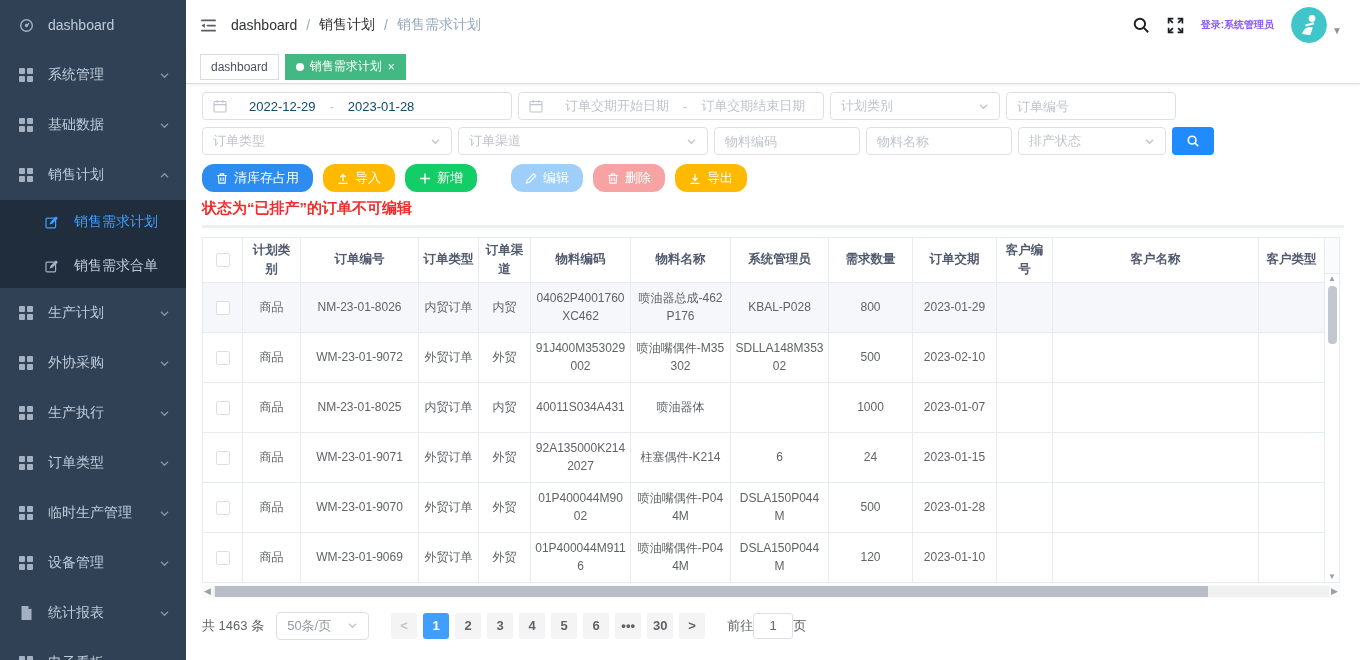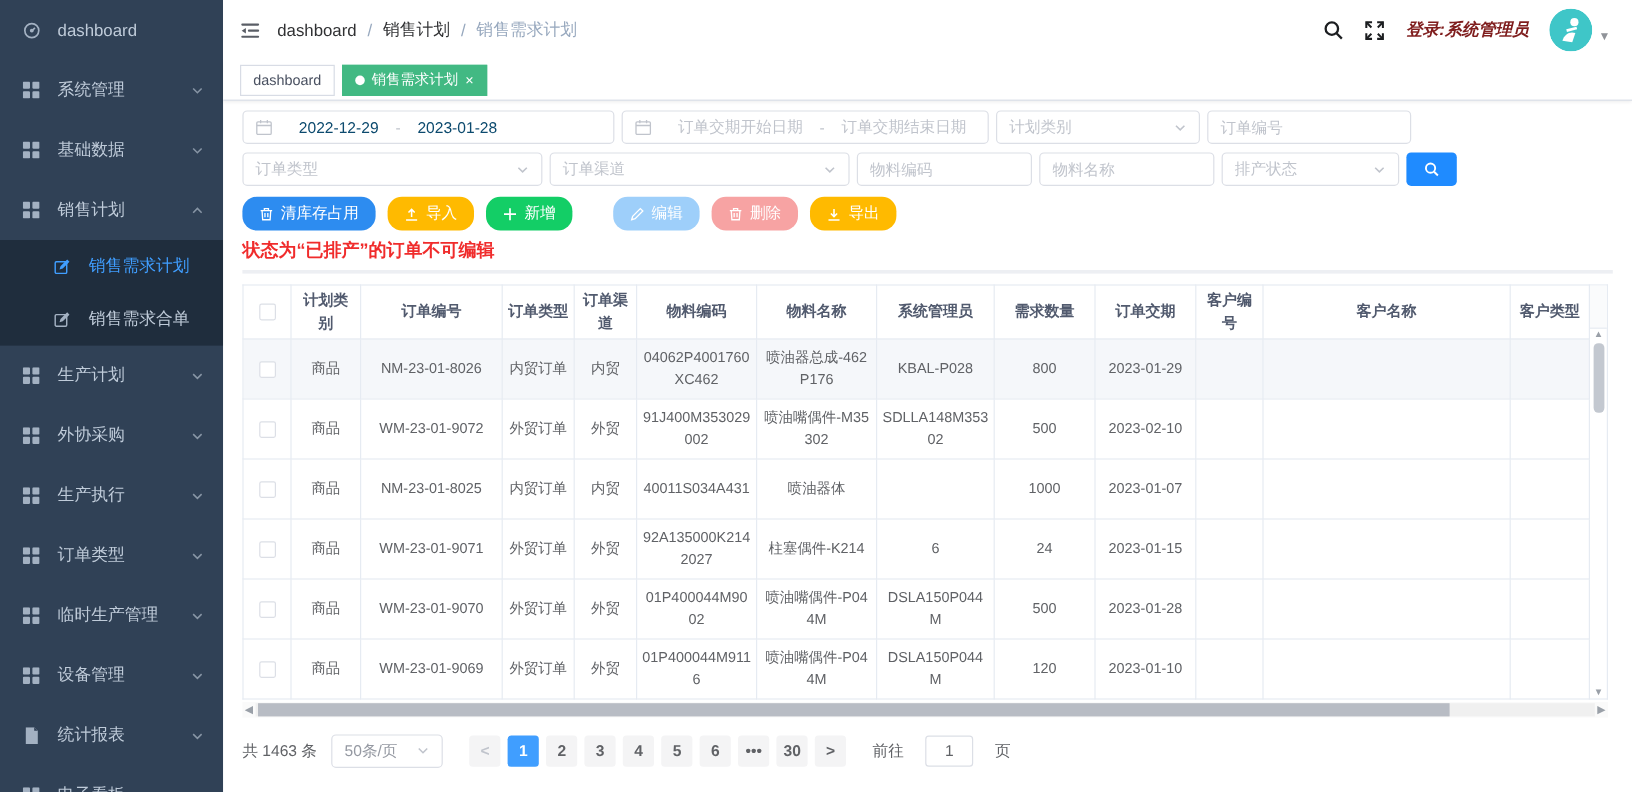--- a/index.html
+++ b/index.html
@@ -20,21 +20,21 @@
 
   
   .main { flex:1; min-width:0; display:flex; flex-direction:column; background:#fff; }
   .navbar { height:50px; display:flex; align-items:center; padding:0 18px 0 14px; background:#fff; position:relative; }
   .hamburger { margin-right:14px; color:#5a5e66; display:flex; cursor:pointer; }
   .breadcrumb { display:flex; align-items:center; gap:9px; font-size:14px; color:#303133; }
   .crumb-sep { color:#97a8be; }
   .crumb.last { color:#97a8be; }
   .nav-right { margin-left:auto; display:flex; align-items:center; gap:17px; }
   .nav-icon { color:#1c1e21; display:flex; cursor:pointer; }
-  .login-label { color:#7f1d1d; font-size:14px; font-weight:700;font-style:italic; }
+  .login-label { color:#8b5cf6; font-size:10px; font-weight:700; }
   .avatar-wrap { display:flex; align-items:center; gap:5px; cursor:pointer; }
   .avatar { width:36px; height:36px; border-radius:50%; overflow:hidden; display:block; }
   .avatar-caret { color:#909399; font-size:10px; margin-top:10px; }
 
   
   .tabs-bar { height:34px; display:flex; align-items:center; gap:6px; padding:0 14px; background:#fff; border-bottom:1px solid #d8dce5; box-shadow:0 1px 3px rgba(0,0,0,.08); }
   .tab { height:26px; display:flex; align-items:center; gap:6px; padding:0 10px; border:1px solid #d8dce5; background:#fff; color:#495060; font-size:12px; cursor:pointer; }
   .tab.active { background:#42b983; border-color:#42b983; color:#fff; }
   .tab-dot { width:8px; height:8px; border-radius:50%; background:#fff; }
   .tab-close { font-size:12px; line-height:1; }
@@ -82,21 +82,21 @@
   .hs-thumb { position:absolute; left:2px; top:0; height:11px; width:89%; background:#b8bcc4; cursor:pointer; }
 
   
   .pagination { display:flex; align-items:center; margin-top:14px; font-size:13px; color:#606266; }
   .pg-total { margin-right:12px; }
   .pg-size { width:93px; height:28px; margin-right:14px; color:#9599a2; }
   .pager { display:flex; align-items:center; gap:6px; margin-left:8px; }
   .pg-btn { min-width:26px; height:26px; padding:0 5px; border:none; border-radius:3px; background:#f4f4f5; color:#606266; font-size:13px; font-weight:700; display:flex; align-items:center; justify-content:center; cursor:pointer; font-family:inherit; }
   .pg-btn.active { background:#409eff; color:#fff; }
   .pg-btn.disabled { color:#c0c4cc; }
-  .pg-goto { display:flex; align-items:center; gap:18px; margin-left:22px; }
+  .pg-goto { display:flex; align-items:center; gap:0; margin-left:22px; }
   .pg-goto input { width:40px; height:26px; border:1px solid #dcdfe6; border-radius:3px; text-align:center; font-size:13px; color:#606266; outline:none; font-family:inherit; }
 </style>
 </head>
 <body>
 
 <aside class="sidebar">
   <nav id="sidebar-menu">
       <div class="menu-item">
         <span class="mi-icon">
           <svg width="15" height="15" viewBox="0 0 16 16" fill="none" stroke="currentColor" stroke-width="1.5">

